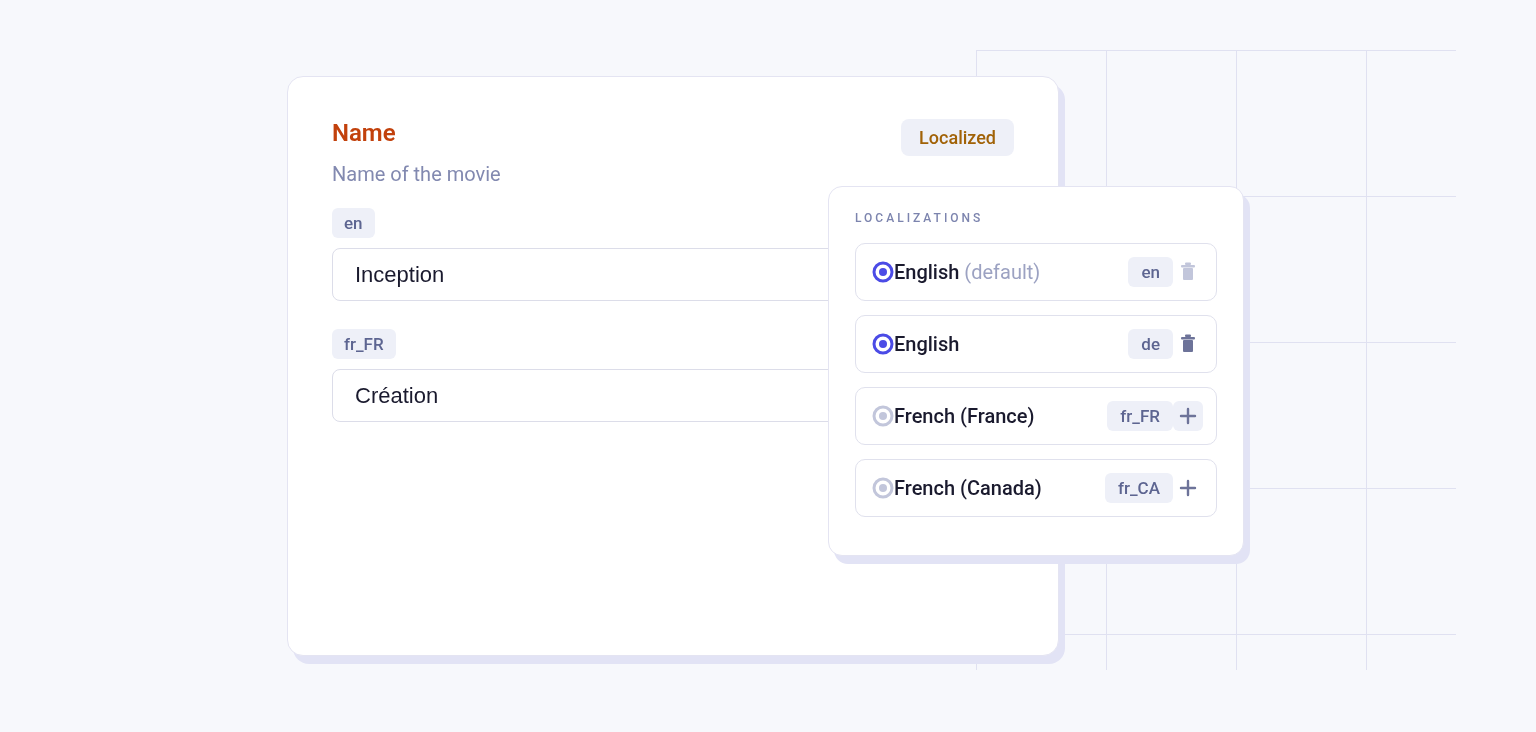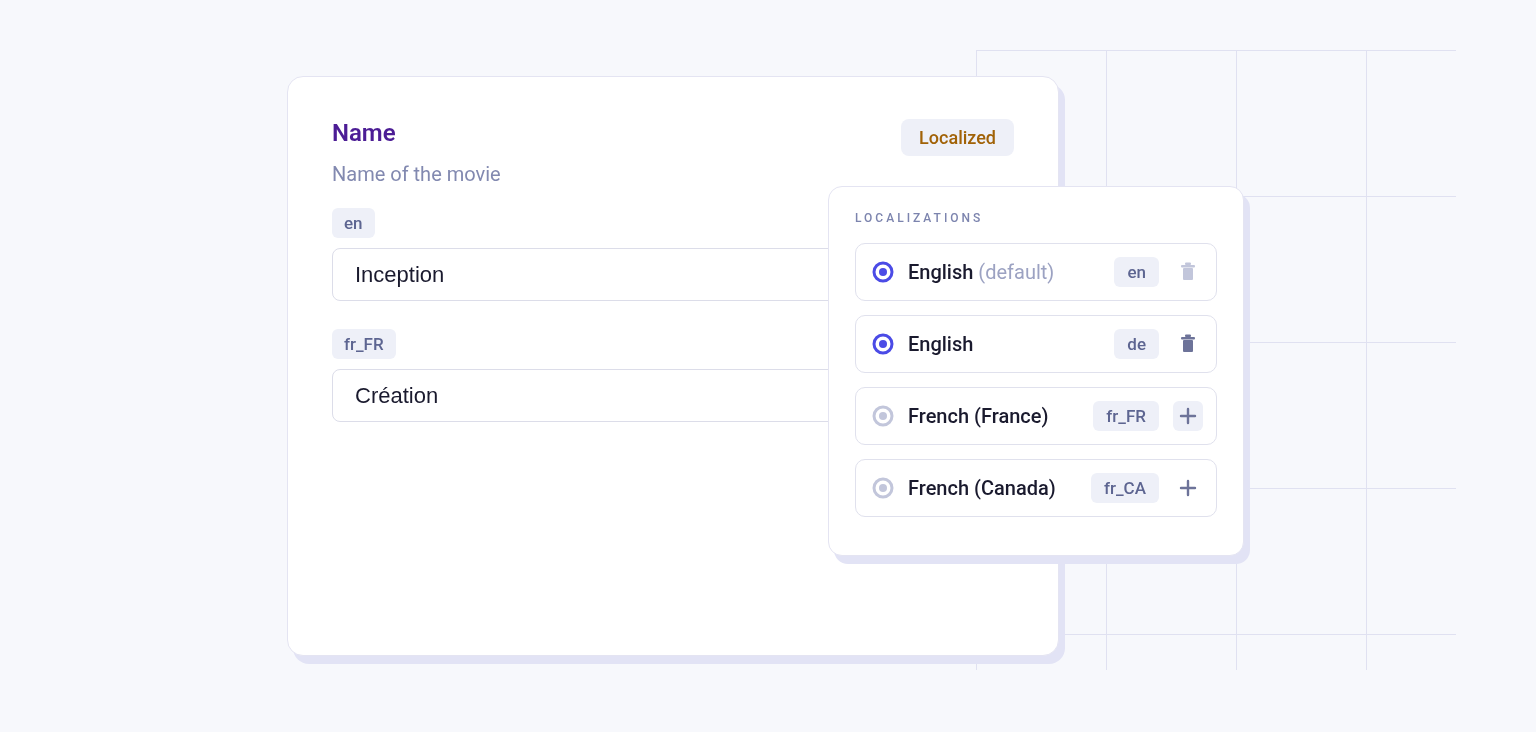--- a/index.html
+++ b/index.html
@@ -46,21 +46,21 @@
     }
     .card-header {
       display: flex;
       justify-content: space-between;
       align-items: flex-start;
       margin-bottom: 6px;
     }
     .field-title {
       font-size: 24px;
       font-weight: 600;
-      color: #4c1d95;
+      color: #c2410c;
       text-align: right;
     }
     .localized-badge {
       background: #eef0f8;
       color: #a16207;
       font-size: 18px;
       padding: 8px 18px;
       border-radius: 8px;
       font-weight: 500;
     }
@@ -111,21 +111,20 @@
       font-weight: 500;
       margin-bottom: 18px;
     }
     .locale-row {
       display: flex;
       align-items: center;
       border: 1px solid #e0e1ed;
       border-radius: 10px;
       padding: 13px 13px 13px 16px;
       margin-bottom: 14px;
-      gap: 14px;
     }
     .locale-row:last-child { margin-bottom: 12px; }
     .radio-icon {
       width: 22px;
       height: 22px;
       flex-shrink: 0;
     }
     .radio-icon svg { display: block; }
     .locale-name {
       flex: 1;

